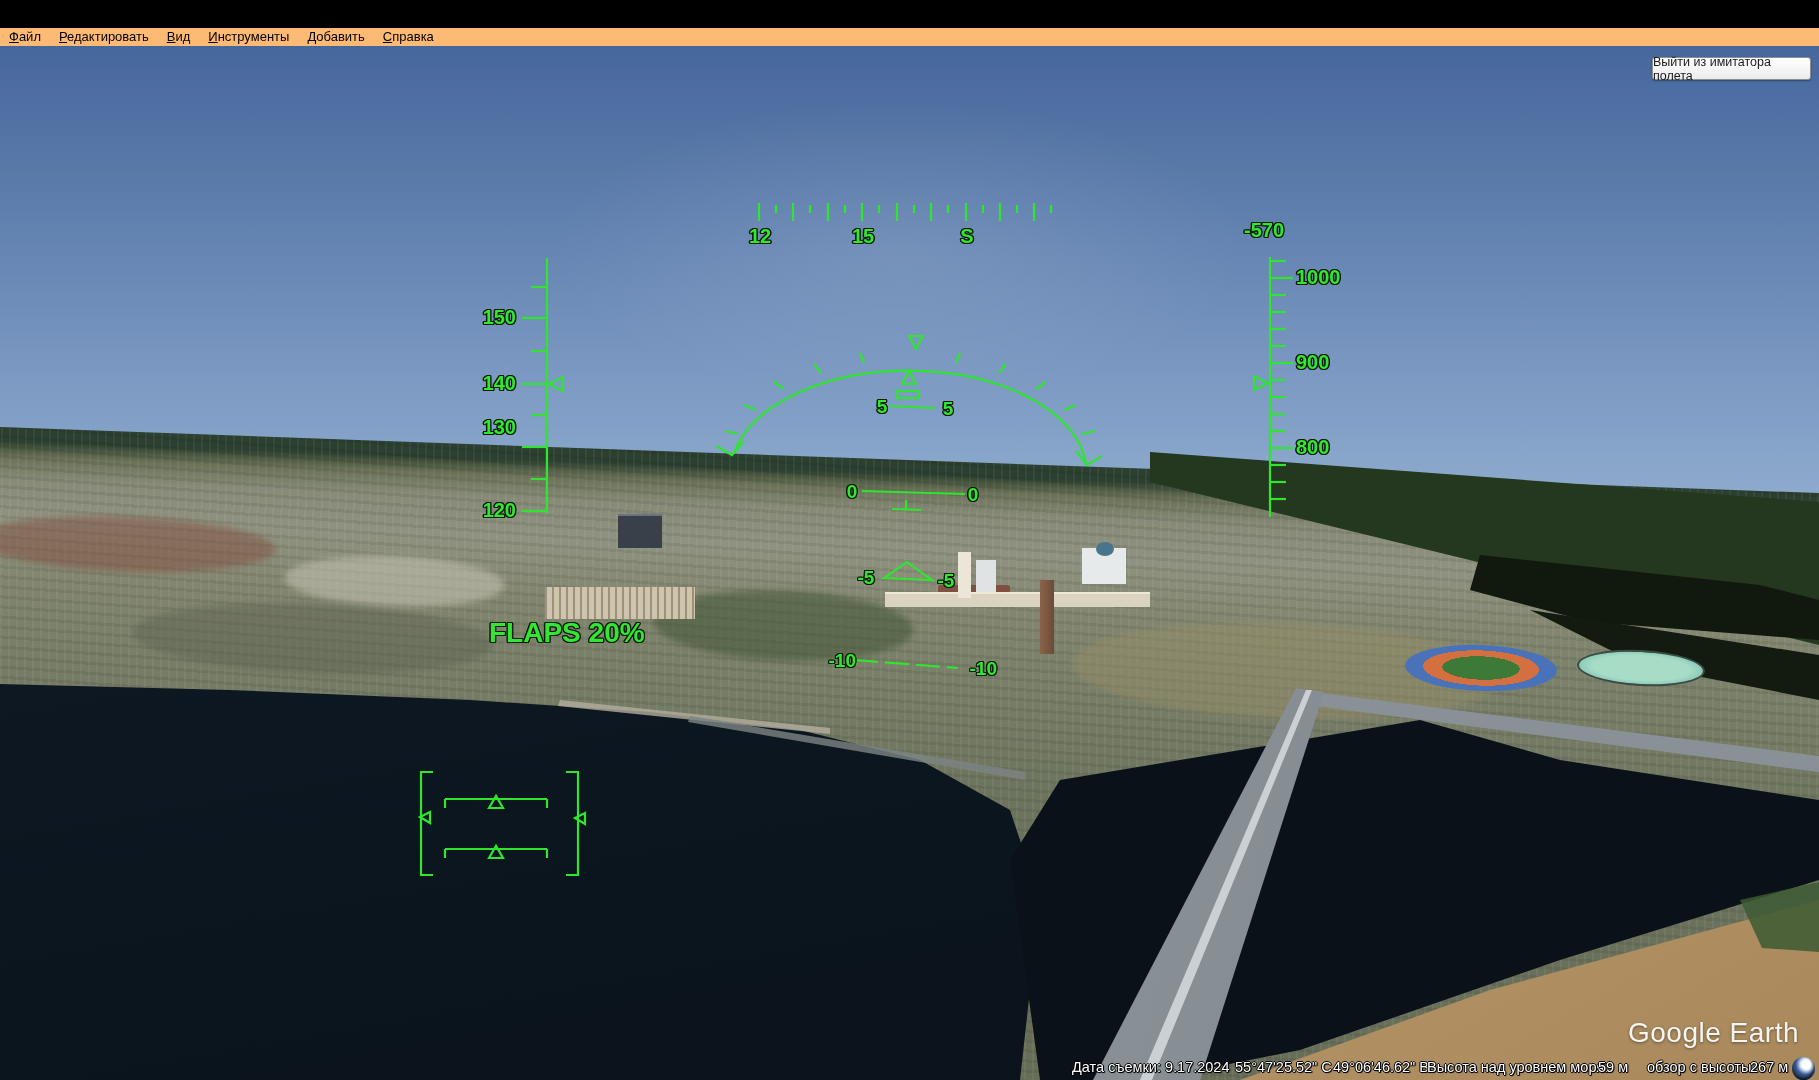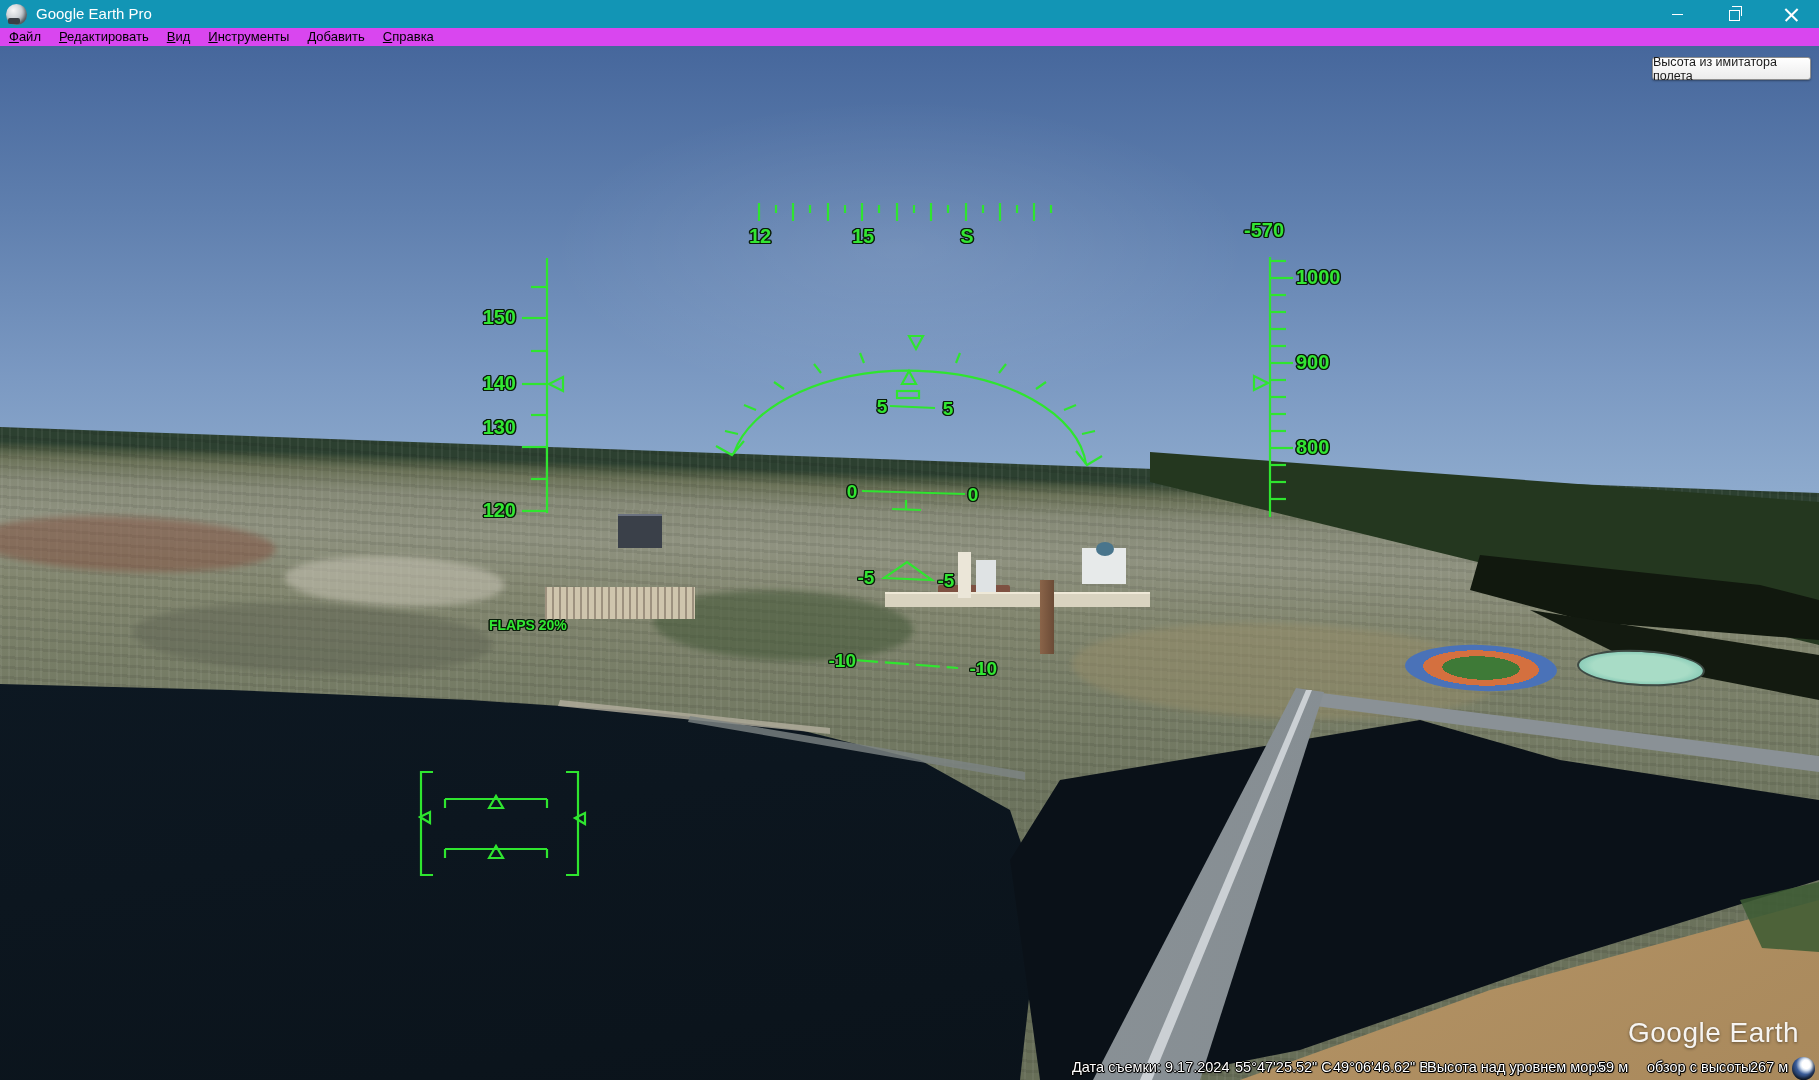--- a/index.html
+++ b/index.html
@@ -15,21 +15,21 @@
   .title-text{position:absolute;left:36px;top:5px;color:#fff;font-size:15px;}
   .winbtn{position:absolute;top:0;height:28px;width:44px;display:flex;align-items:center;justify-content:center;}
   .btn-min{right:120px}.btn-restore{right:63px}.btn-close{right:6px}
   .glyph-min{width:11px;height:0;border-top:1.6px solid #fff;}
   .glyph-restore{position:relative;width:9px;height:9px;border:1.4px solid #fff;margin-top:3px;background:#1295b5;}
   .glyph-restore:before{content:"";position:absolute;left:2px;top:-5px;width:9px;height:9px;border-top:1.4px solid #fff;border-right:1.4px solid #fff;}
   .glyph-close{position:relative;width:15px;height:15px;}
   .glyph-close:before,.glyph-close:after{content:"";position:absolute;left:-1px;top:7px;width:17px;height:1.6px;background:#fff;}
   .glyph-close:before{transform:rotate(45deg);} .glyph-close:after{transform:rotate(-45deg);}
 
-  .menubar{position:absolute;left:0;top:28px;width:100%;height:18px;background:#d946ef;border-bottom:1px solid #d8d4c4;display:flex;align-items:center;font-size:13px;color:#000;}
+  .menubar{position:absolute;left:0;top:28px;width:100%;height:18px;background:#fdba74;border-bottom:1px solid #d8d4c4;display:flex;align-items:center;font-size:13px;color:#000;}
   .menu-item{padding:0 9px;height:18px;line-height:18px;cursor:default;}
   .menu-item .accel{text-decoration:underline;}
 
   
   .viewport{position:absolute;left:0;top:46px;width:1819px;height:1034px;overflow:hidden;}
   .abs{position:absolute;}
   .sky{left:0;top:0;width:100%;height:100%;
     background:linear-gradient(180deg,#46679c 0%,#5f7fae 16%,#7b99c2 32%,#9cb8d6 52%,#c0d7e9 70%,#d7e7f3 84%,#e2eef7 100%);}
   .sun-glare{left:520px;top:40px;width:760px;height:330px;border-radius:50%;
     background:radial-gradient(ellipse at center,rgba(255,255,255,.10),rgba(255,255,255,0) 65%);}
@@ -61,21 +61,21 @@
     background:radial-gradient(ellipse at center,#3e7a37 0 36%,#d4703f 36% 54%,#4a72b8 54% 72%,#969ca4 72% 100%);}
   .pool{left:1577px;top:604px;width:124px;height:32px;border-radius:50%;transform:rotate(3deg);
     background:radial-gradient(ellipse at center,#a8dcc6 0 55%,#57b0a0 100%);border:2px solid #3e4a44;}
   .bld{position:absolute;}
 
   
   .hud-svg{position:absolute;left:0;top:0;width:1819px;height:1034px;pointer-events:none;}
   .hud-label{position:absolute;color:#32e632;font-weight:bold;font-family:"Liberation Sans",sans-serif;
     text-shadow:-1.4px 0 #0b1c0b,1.4px 0 #0b1c0b,0 -1.4px #0b1c0b,0 1.4px #0b1c0b,-1px -1px #0b1c0b,1px 1px #0b1c0b,1px -1px #0b1c0b,-1px 1px #0b1c0b;
     pointer-events:none;white-space:nowrap;}
-  .f20{font-size:20px;} .f19{font-size:19px;} .f21{font-size:14px;}
+  .f20{font-size:20px;} .f19{font-size:19px;} .f21{font-size:28px;}
   .ctr{width:44px;text-align:center;} .ctr36{width:36px;text-align:center;} .ctr40{width:40px;text-align:right;}
   .speed-lb{left:462px;width:54px;text-align:right;}
   .alt-lb{left:1296px;}
 
   .exit-btn{position:absolute;left:1652px;top:11px;width:157px;height:21px;border:1px solid #8f8f8f;border-radius:3px;
     background:linear-gradient(#ffffff,#ececec);box-shadow:0 1px 2px rgba(0,0,0,.35);
     font-size:12.5px;color:#1a1a1a;display:flex;align-items:center;justify-content:center;cursor:default;}
 
   
   .attribution{left:700px;top:944px;width:430px;text-align:center;font-size:13px;line-height:15px;
@@ -86,33 +86,20 @@
     text-shadow:-1px 0 #000,1px 0 #000,0 -1px #000,0 1px #000,1px 1px 1px #000;}
   .globe-icon{left:1792px;top:1011px;width:23px;height:23px;border-radius:50%;
     background:radial-gradient(circle at 62% 32%,#ffffff 0 20%,#d9e4f2 28%,#3b5d9a 48%,#15233c 78%);
     box-shadow:inset -2px -2px 3px rgba(0,0,0,.5);}
 </style>
 </head>
 <body>
 
 <div class="screen">
 
-  <div class="titlebar">
-    <div class="app-icon"></div>
-    <div class="title-text">Google Earth Pro</div>
-    <div class="winbtn btn-min">
-        <span class="glyph-min"></span>
-      </div>
-    <div class="winbtn btn-restore">
-        <span class="glyph-restore"></span>
-      </div>
-    <div class="winbtn btn-close">
-        <span class="glyph-close"></span>
-      </div>
-  </div>
 
   <div class="menubar">
     <div class="menu-item"><span class="accel">Ф</span><span>айл</span></div>
     <div class="menu-item"><span class="accel">Р</span><span>едактировать</span></div>
     <div class="menu-item"><span class="accel">В</span><span>ид</span></div>
     <div class="menu-item"><span class="accel">И</span><span>нструменты</span></div>
     <div class="menu-item"><span class="accel">Д</span><span>обавить</span></div>
     <div class="menu-item"><span class="accel">С</span><span>правка</span></div>
   </div>
 
@@ -273,21 +260,21 @@
     <span class="hud-label f19 ctr36" style="left:930px;top:352px;">5</span>
     <span class="hud-label f19 ctr36" style="left:834px;top:435px;">0</span>
     <span class="hud-label f19 ctr36" style="left:955px;top:438px;">0</span>
     <span class="hud-label f19 ctr36" style="left:848px;top:521px;">-5</span>
     <span class="hud-label f19 ctr36" style="left:928px;top:524px;">-5</span>
     <span class="hud-label f19 ctr40" style="left:816px;top:604px;">-10</span>
     <span class="hud-label f19 ctr40" style="left:957px;top:612px;">-10</span>
 
     <span class="hud-label f21" style="left:489px;top:571px;">FLAPS 20%</span>
 
-    <div class="exit-btn">Высота из имитатора полета</div>
+    <div class="exit-btn">Выйти из имитатора полета</div>
 
 
     <div class="abs watermark">Google Earth</div>
 
     <span class="status-item" style="left:1072px;">Дата съемки: 9.17.2024</span>
     <span class="status-item" style="left:1235px;">55°47'25.52" С</span>
     <span class="status-item" style="left:1333px;">49°06'46.62" В</span>
     <span class="status-item" style="left:1427px;">Высота над уровнем моря:</span>
     <span class="status-item" style="left:1598px;">59 м</span>
     <span class="status-item" style="left:1647px;">обзор с высоты</span>

